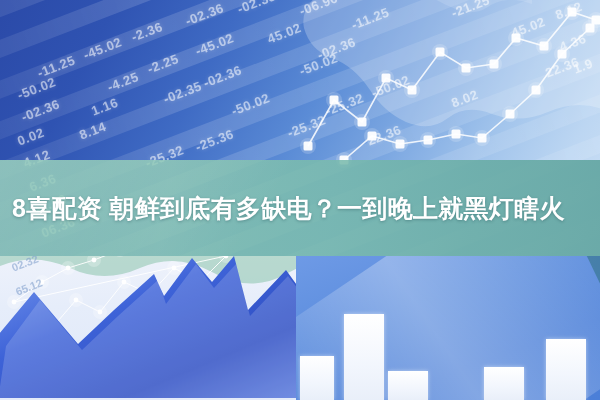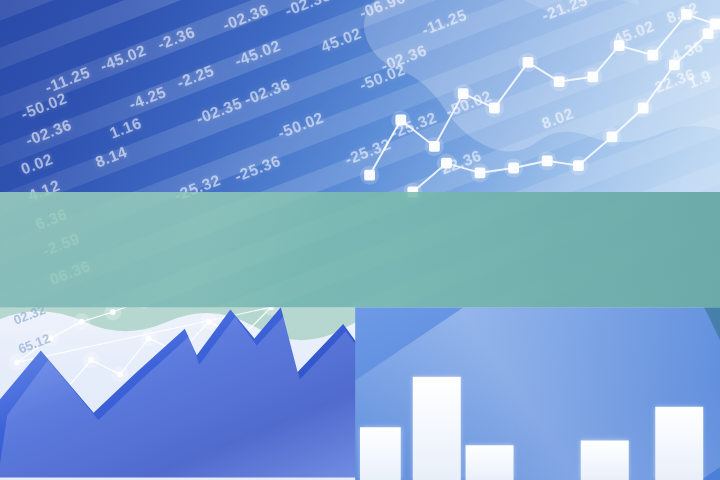--- a/index.html
+++ b/index.html
@@ -341,15 +341,16 @@
           <i style="left: 188px; width: 40px; height: 33px;"></i>
           <i style="left: 250px; width: 40px; height: 61px;"></i>
         </div>
     </div>
   </div>
 
   <div class="teal-band"></div>
   <div class="teal-sheen"></div>
 
   <div class="title-wrap">
+    <div class="title-line l1">8喜配资 朝鲜到底有多缺电？一到晚上就黑灯瞎火</div>
   </div>
 
 </div>
 
 </body></html>

